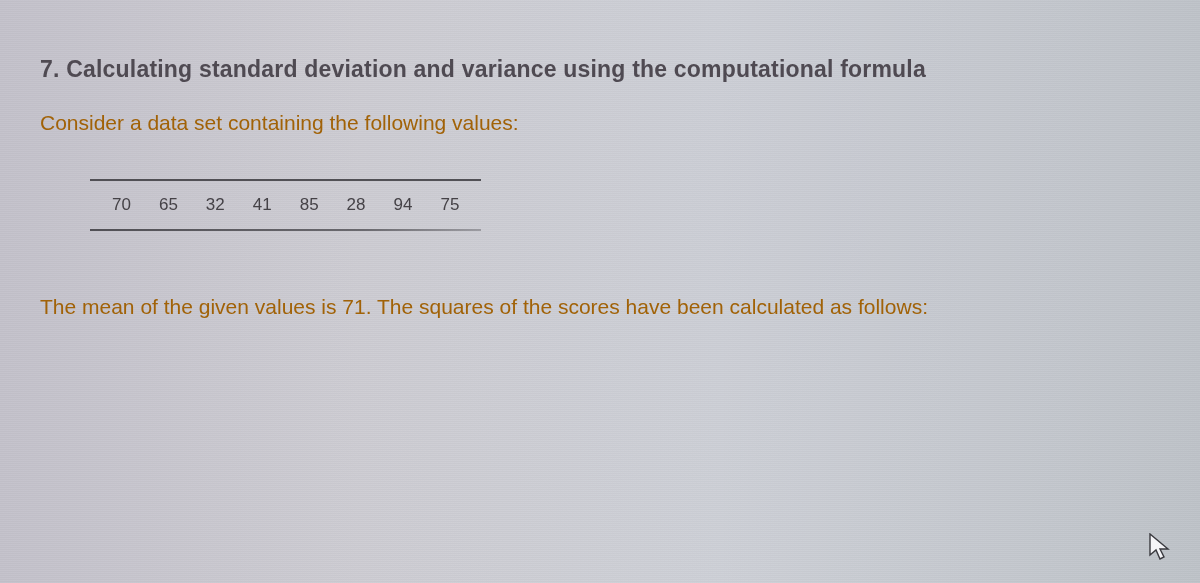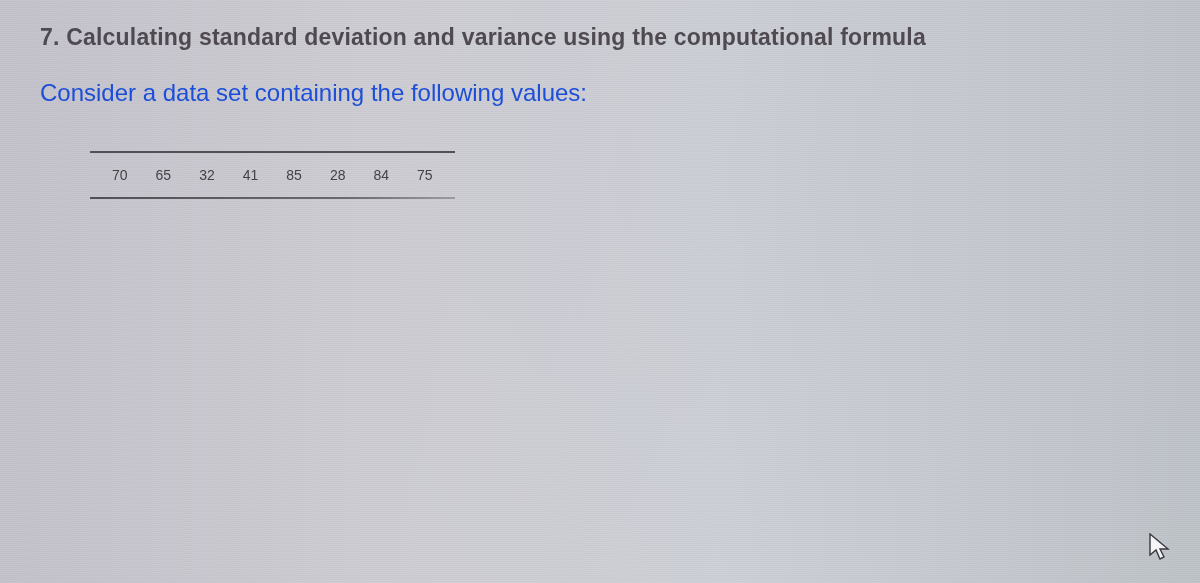--- a/index.html
+++ b/index.html
@@ -17,31 +17,32 @@
         rgba(255,255,255,0.02) 0px,
         rgba(255,255,255,0.02) 1px,
         rgba(0,0,0,0.02) 1px,
         rgba(0,0,0,0.02) 2px),
       radial-gradient(circle at 70% 30%, rgba(190,190,200,0.35), rgba(120,120,130,0.05) 60%),
       linear-gradient(to right, #c8c6cf 0%, #d2d1d7 30%, #d3d6dc 60%, #c2c7cc 100%);
     position: relative;
   }
   .page {
     padding: 24px 40px 32px 40px;
+    margin-top: 32px;
   }
   .title {
     font-weight: 700;
     font-size: 23px;
     color: #4f4a52;
     margin-bottom: 28px;
     letter-spacing: 0.2px;
   }
   .prose {
-    font-size: 24px;
-    color: #1d4ed8;
+    font-size: 21px;
+    color: #a16207;
     margin-bottom: 44px;
   }
   .tablewrap {
     margin-left: 50px;
     margin-bottom: 64px;
     display: inline-block;
   }
   .tablewrap.wide { margin-bottom: 8px; }
   .toprule, .botrule {
     height: 2px;
@@ -49,21 +50,21 @@
     opacity: 0.85;
   }
   .botrule {
     background: linear-gradient(to right,#3c3b40, #3c3b40cc 70%, #3c3b4066);
   }
   .row {
     display: flex;
     padding: 14px 8px;
   }
   .cell {
-    font-size: 14px;
+    font-size: 17px;
     color: #454247;
     text-align: center;
     padding: 0 14px;
     white-space: nowrap;
   }
   .wide .cell { padding: 0 20px; }
   .cursor {
     position: absolute;
     right: 28px;
     bottom: 22px;
@@ -83,25 +84,26 @@
 
   <div class="tablewrap">
     <div class="toprule"></div>
     <div class="row">
       <span class="cell">70</span>
       <span class="cell">65</span>
       <span class="cell">32</span>
       <span class="cell">41</span>
       <span class="cell">85</span>
       <span class="cell">28</span>
-      <span class="cell">84</span>
+      <span class="cell">94</span>
       <span class="cell">75</span>
     </div>
     <div class="botrule"></div>
   </div>
 
+  <div class="prose">The mean of the given values is 71. The squares of the scores have been calculated as follows:</div>
 
 
 </div>
 
 <svg class="cursor" viewBox="0 0 24 28">
   <path d="M2 1 L2 22 L8 17 L12 26 L16 24 L12 16 L20 16 Z" fill="#f5f5f8" stroke="#3a3a3f" stroke-width="1.4"></path>
 </svg>
 
 </body></html>

